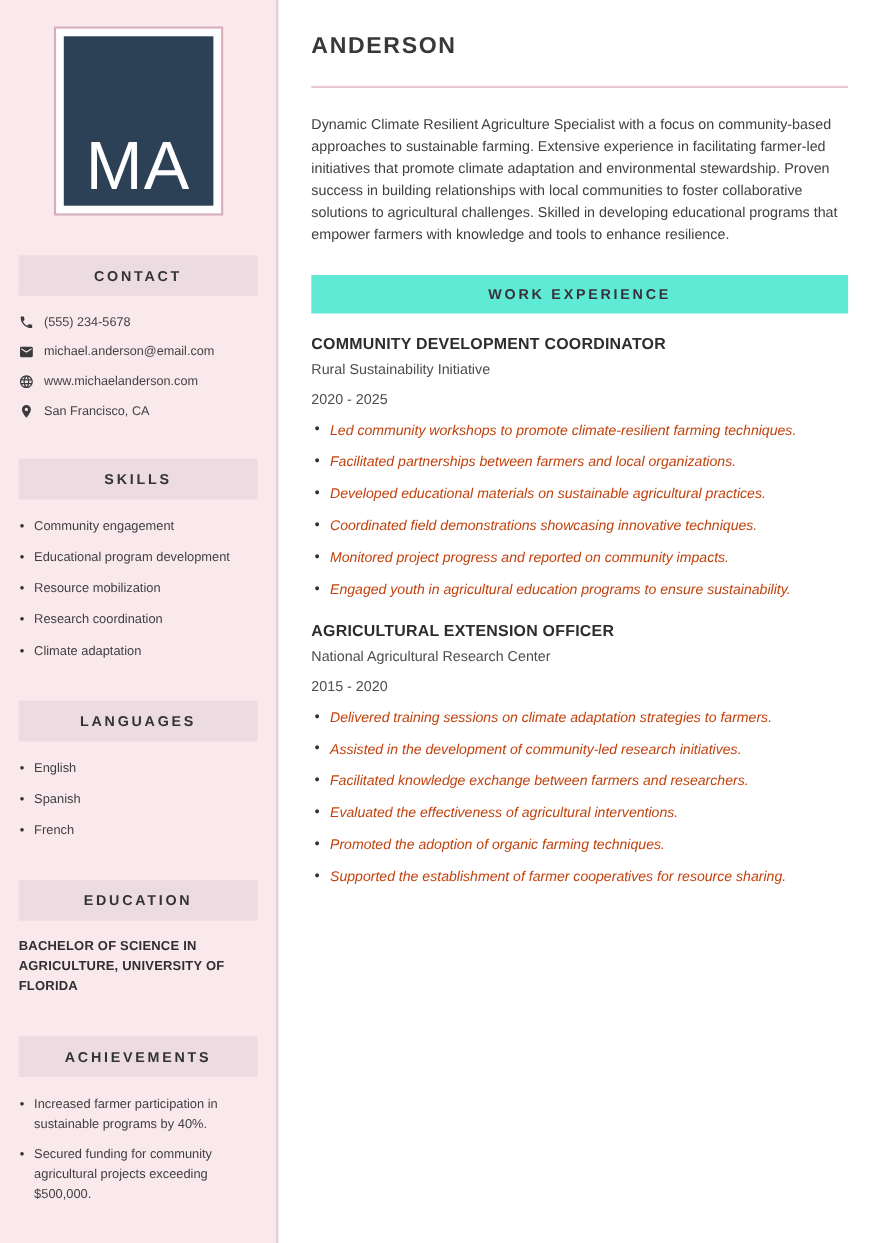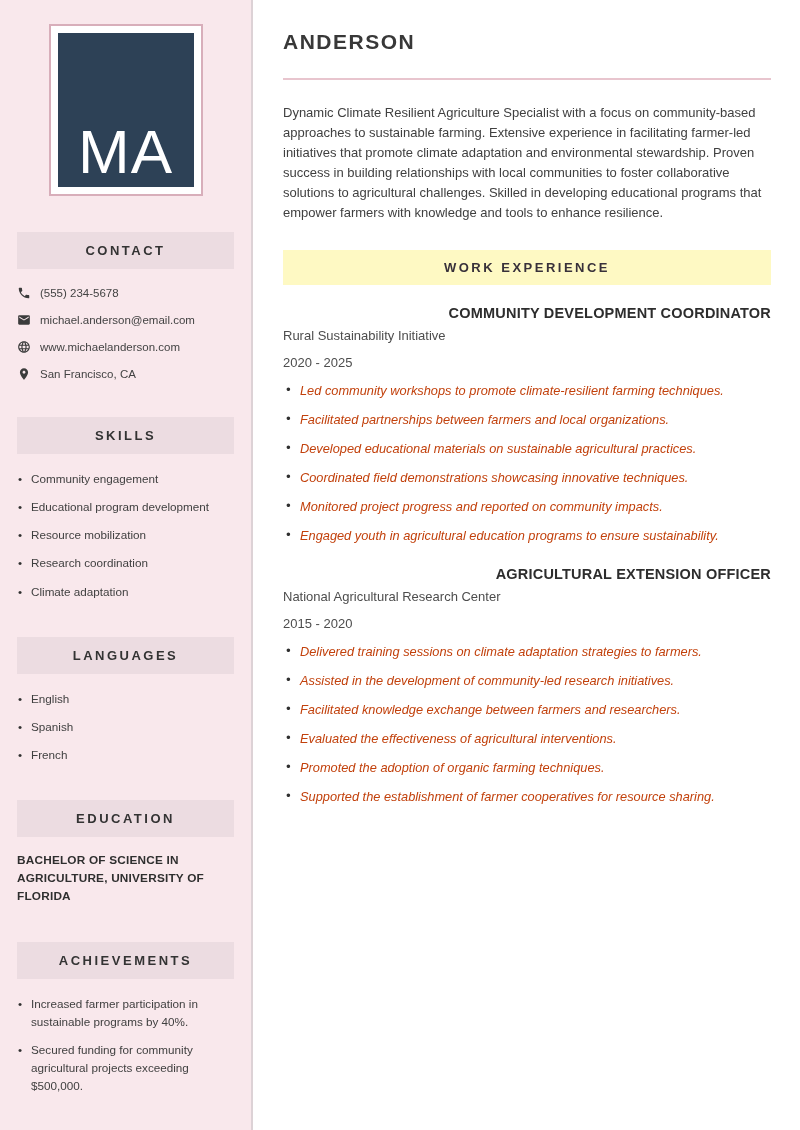--- a/index.html
+++ b/index.html
@@ -126,35 +126,34 @@
   .summary {
     margin-top: 23px;
     font-size: 13px;
     line-height: 20px;
     color: #404040;
   }
 
   .main-section-header {
     margin-top: 27px;
     height: 35px;
-    background: #fef9c3;
+    background: #5eead4;
     display: flex; align-items: center; justify-content: center;
     font-size: 13px;
     font-weight: bold;
     letter-spacing: 2.5px;
     color: #38313a;
   }
 
   .job { margin-top: 20px; }
   .job-title {
     font-size: 14.5px;
     font-weight: bold;
     color: #2d2d2d;
     letter-spacing: 0.2px;
-    text-align: right;
   }
   .job-company {
     font-size: 13px;
     color: #4d4d4d;
     margin-top: 7px;
   }
   .job-dates {
     font-size: 13px;
     color: #4d4d4d;
     margin-top: 12px;

